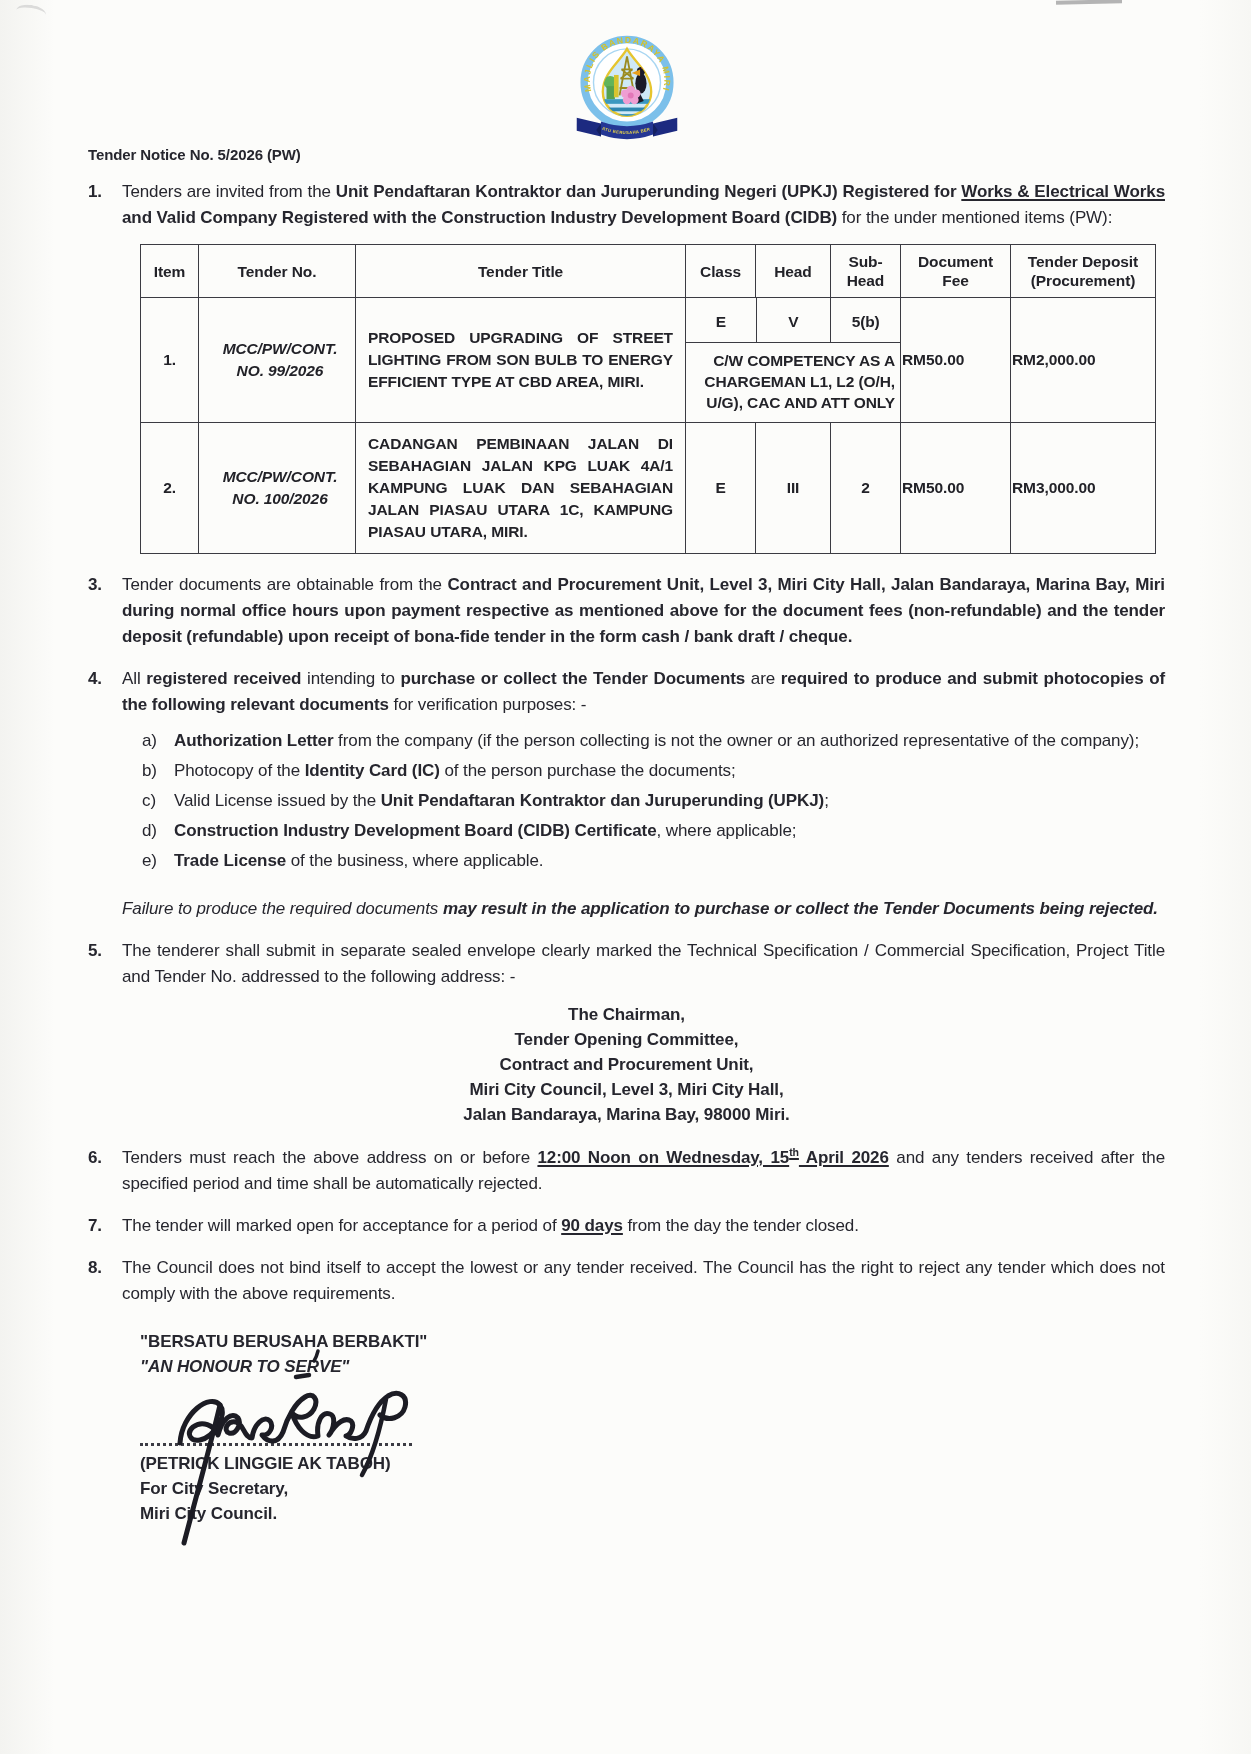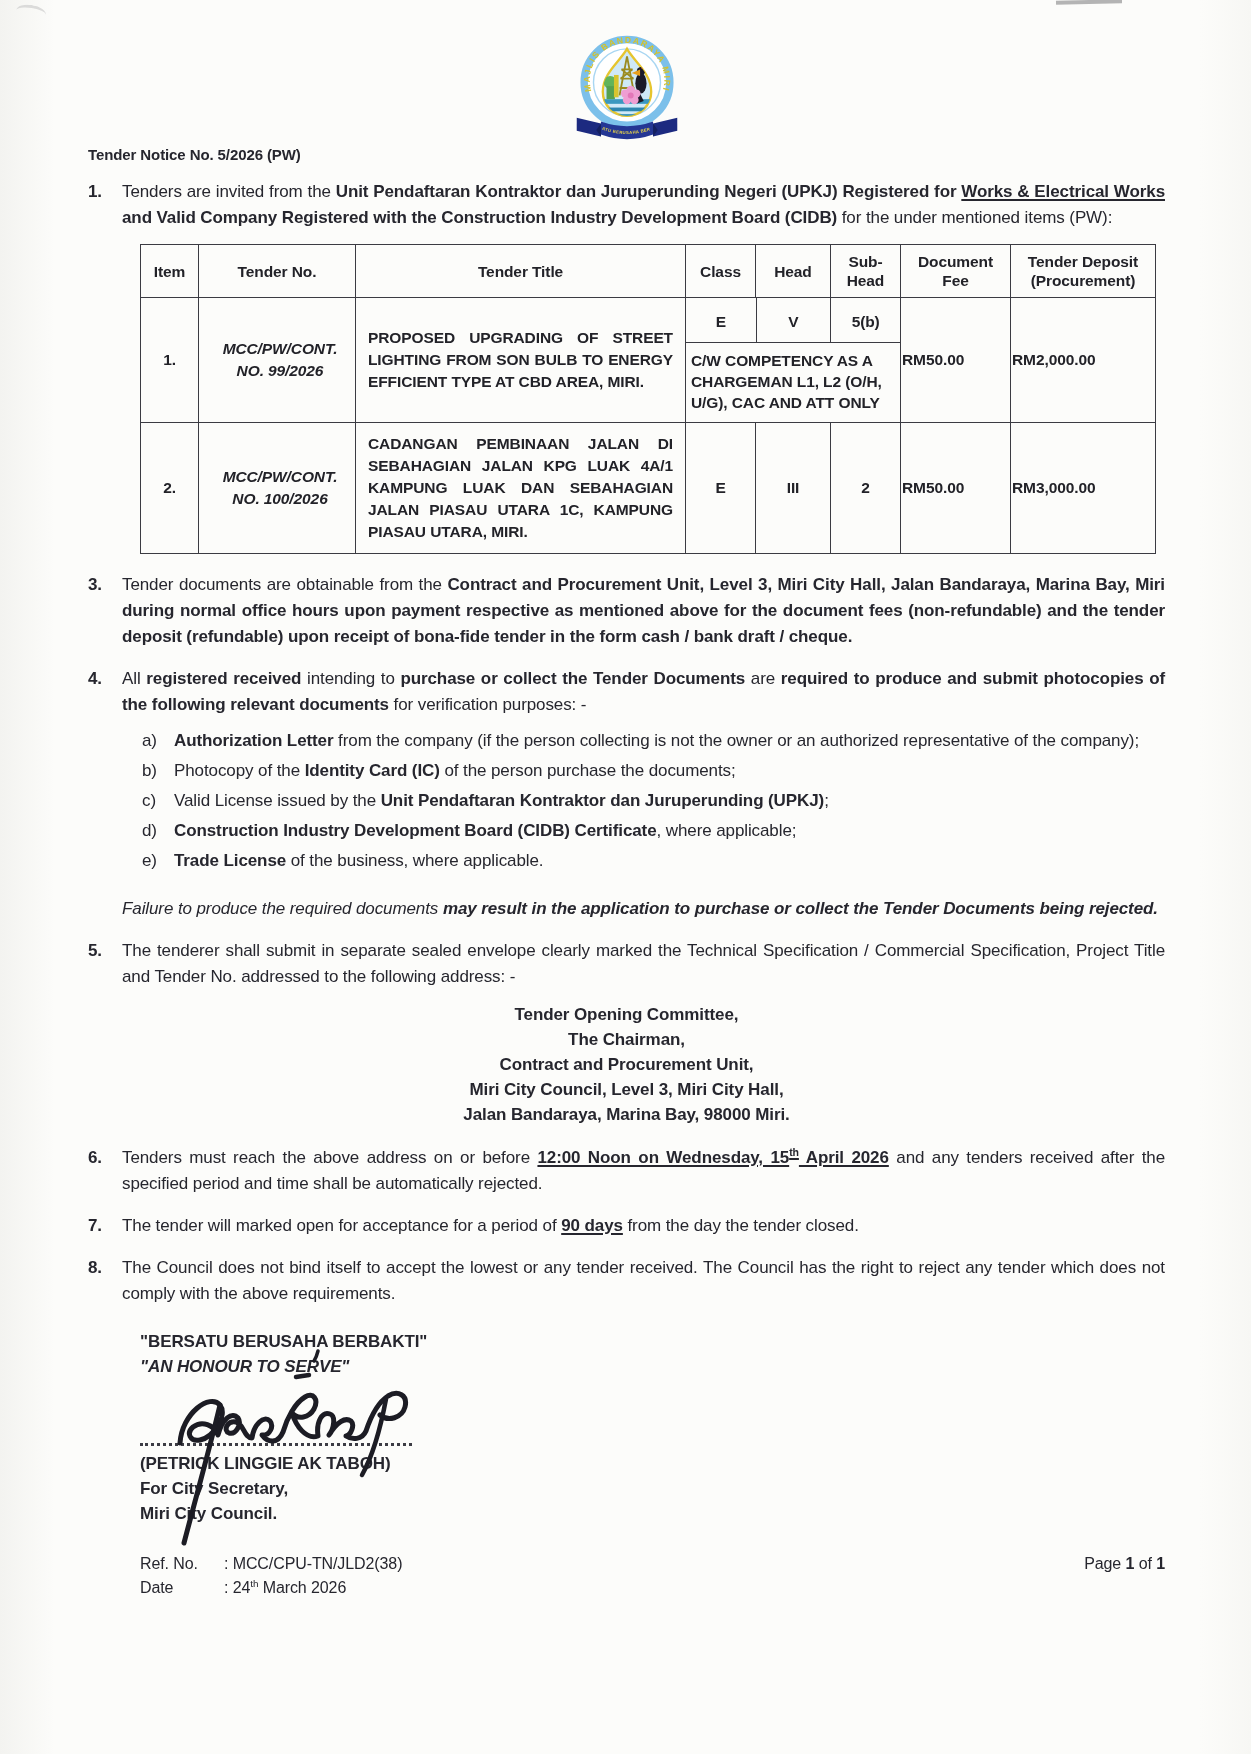--- a/index.html
+++ b/index.html
@@ -33,21 +33,21 @@
   .doc-table th{padding:7px 4px;text-align:center;line-height:19px;}
   .c-item{text-align:center;}
   .c-tno{padding:8px 8px 8px 14px;text-align:center;font-style:italic;}
   .c-title{padding:10px 12px;text-align:justify;}
   .c-mid{text-align:center;}
   .c-fee,.c-dep{text-align:left;}
   .c-chs{padding:0;vertical-align:top;}
   .chs-top{display:grid;grid-template-columns:1fr 1.07fr 1fr;border-bottom:1.8px solid #3b3b42;text-align:center;}
   .chs-top > div{padding:13px 0 9px;}
   .chs-top > div + div{border-left:1.8px solid #3b3b42;}
-  .chs-note{padding:7px 5px 9px;text-align:left;line-height:21px;}
+  .chs-note{padding:7px 5px 9px;text-align:right;line-height:21px;}
   
   .address{margin-top:12px;text-align:center;font-weight:700;line-height:25px;}
   
   .slogans{margin:22px 0 0 52px;font-weight:700;line-height:25px;}
   .slogan2{font-style:italic;}
   
   .sig-block{position:relative;margin:64px 0 0 52px;width:430px;}
   .sig-dots{width:272px;border-bottom:3px dotted #3c3c44;height:0;margin-bottom:5px;}
   .sig-svg{position:absolute;left:18px;top:-96px;pointer-events:none;}
   .sig-name{font-weight:700;line-height:25px;}
@@ -220,22 +220,22 @@
   </div>
 
   <div class="note"><span>Failure to produce the required documents </span><span class="b">may result in the application to purchase or collect the Tender Documents being rejected.</span></div>
 
   <div class="li">
     <div class="num">5.</div>
     <div class="body"><span>The tenderer shall submit in separate sealed envelope clearly marked the Technical Specification / Commercial Specification, Project Title and Tender No. addressed to the following address: -</span></div>
   </div>
 
   <div class="address">
+    <div>The Chairman,</div>
     <div>Tender Opening Committee,</div>
-    <div>The Chairman,</div>
     <div>Contract and Procurement Unit,</div>
     <div>Miri City Council, Level 3, Miri City Hall,</div>
     <div>Jalan Bandaraya, Marina Bay, 98000 Miri.</div>
   </div>
 
   <div class="li" style="margin-top:18px;">
     <div class="num">6.</div>
     <div class="body"><span>Tenders must reach the above address on or before </span><span class="b u">12:00 Noon on Wednesday, 15</span><span class="b u sup">th</span><span class="b u"> April 2026</span><span> and any tenders received after the specified period and time shall be automatically rejected.</span></div>
   </div>
   <div class="li">
@@ -270,23 +270,14 @@
 
         <path d="M228,52 C222,84 214,110 204,128" stroke-width="4.5"></path>
       </g>
     </svg>
     <div class="sig-dots"></div>
     <div class="sig-name">(PETRICK LINGGIE AK TABOH)</div>
     <div class="sig-name">For City Secretary,</div>
     <div class="sig-name">Miri City Council.</div>
   </div>
 
-  <div class="footer">
-    <div class="ref-grid">
-      <div>Ref. No.</div>
-      <div>: MCC/CPU-TN/JLD2(38)</div>
-      <div>Date</div>
-      <div><span>: 24</span><span class="sup">th</span><span> March 2026</span></div>
-    </div>
-    <div><span>Page </span><span class="b">1</span><span> of </span><span class="b">1</span></div>
-  </div>
 
 </div>
 
 </body></html>

